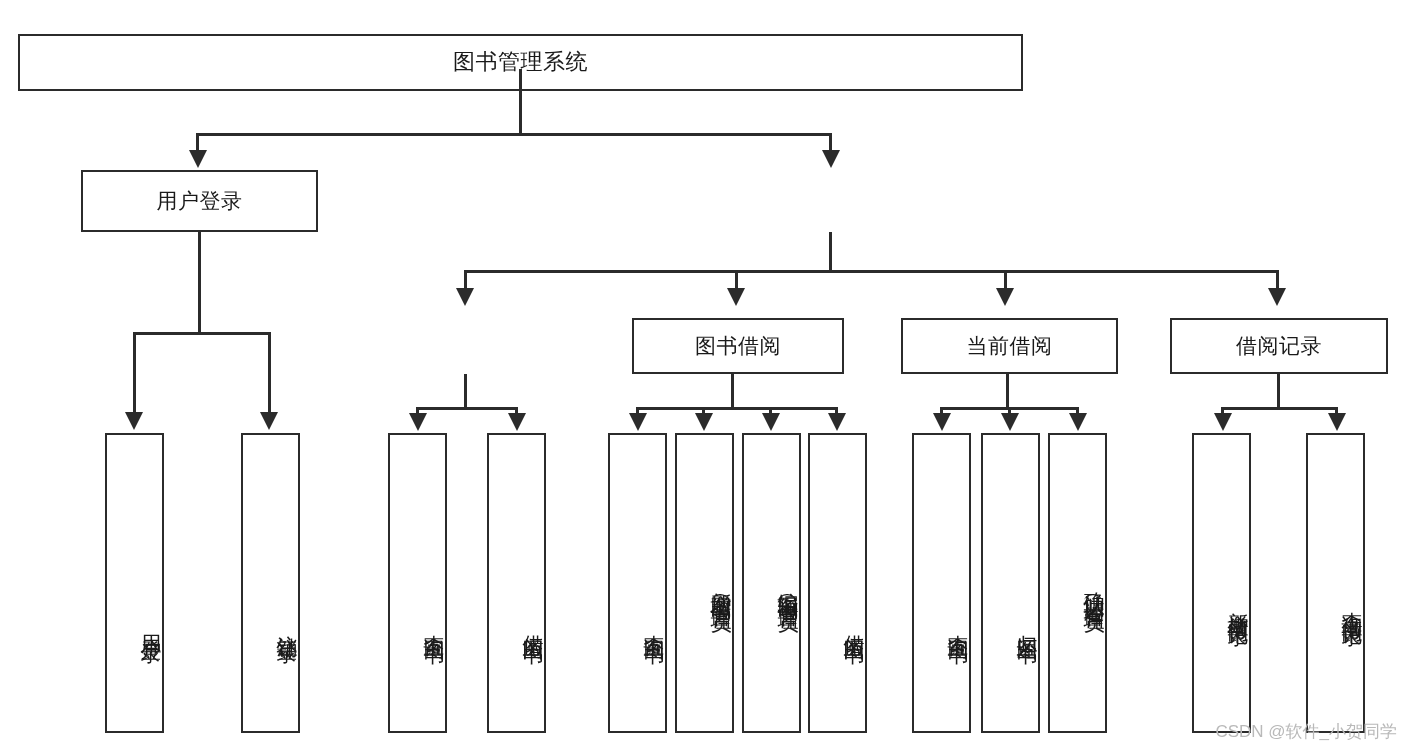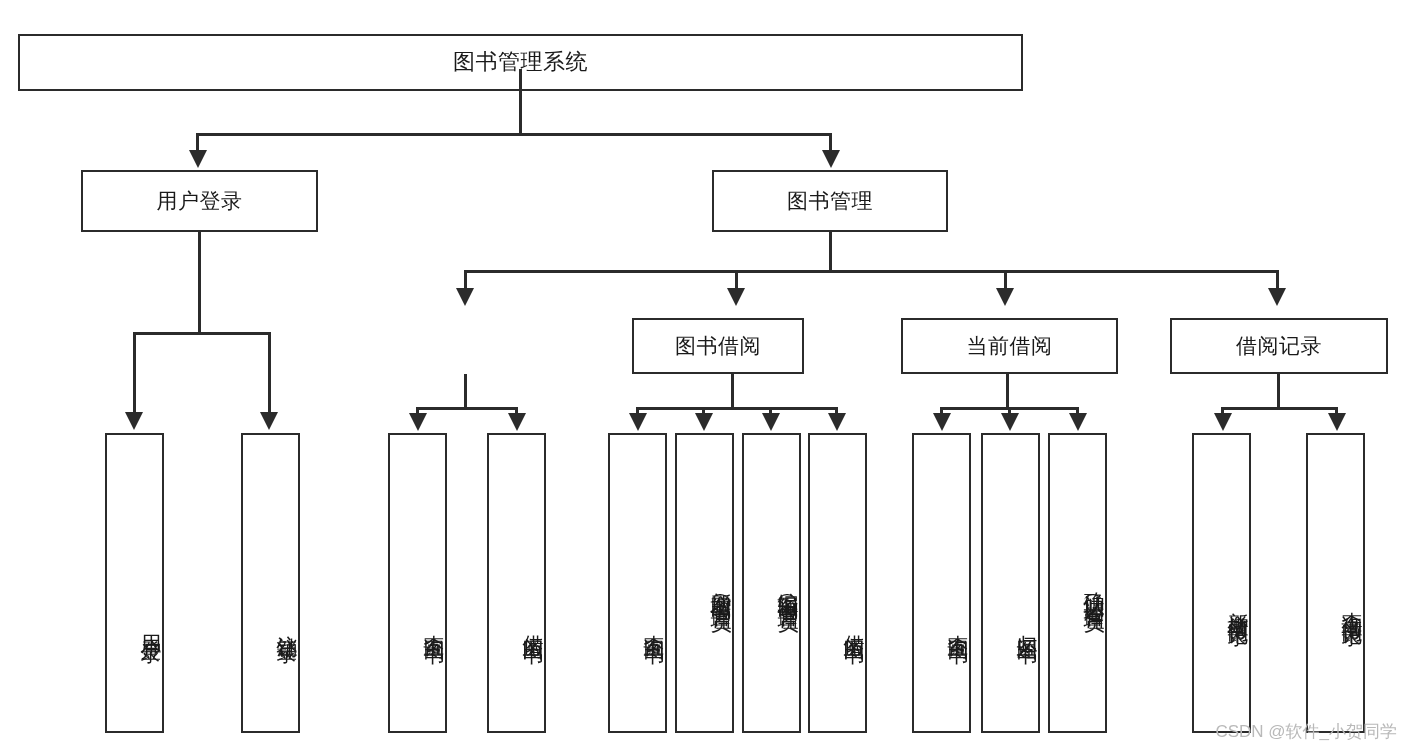--- a/index.html
+++ b/index.html
@@ -93,44 +93,41 @@
   <div class="ln h" style="left:196px; top:133px; width:636px; height:3px;"></div>
 
   <div class="ln v" style="left:196px; top:133px; width:3px; height:20px;"></div>
   <div class="arrow" style="left:189px; top:150px;"></div>
   <div class="ln v" style="left:829px; top:133px; width:3px; height:20px;"></div>
   <div class="arrow" style="left:822px; top:150px;"></div>
 
   <div class="node h" style="left:81px; top:170px; width:237px; height:62px;">
     <span>用户登录</span>
   </div>
-  <div class="node h" style="left:712px; top:170px; width:236px; height:62px;">
-    <span>图书管理</span>
-  </div>
 
   <div class="ln v" style="left:198px; top:232px; width:3px; height:102px;"></div>
   <div class="ln h" style="left:133px; top:332px; width:137px; height:3px;"></div>
   <div class="ln v" style="left:133px; top:332px; width:3px; height:84px;"></div>
   <div class="arrow" style="left:125px; top:412px;"></div>
   <div class="ln v" style="left:268px; top:332px; width:3px; height:84px;"></div>
   <div class="arrow" style="left:260px; top:412px;"></div>
 
   <div class="ln v" style="left:829px; top:232px; width:3px; height:40px;"></div>
   <div class="ln h" style="left:464px; top:270px; width:815px; height:3px;"></div>
 
   <div class="ln v" style="left:464px; top:270px; width:3px; height:20px;"></div>
   <div class="arrow" style="left:456px; top:288px;"></div>
   <div class="ln v" style="left:735px; top:270px; width:3px; height:20px;"></div>
   <div class="arrow" style="left:727px; top:288px;"></div>
   <div class="ln v" style="left:1004px; top:270px; width:3px; height:20px;"></div>
   <div class="arrow" style="left:996px; top:288px;"></div>
   <div class="ln v" style="left:1276px; top:270px; width:3px; height:20px;"></div>
   <div class="arrow" style="left:1268px; top:288px;"></div>
 
-  <div class="node h" style="left:632px; top:318px; width:172px; height:56px;">
+  <div class="node h" style="left:632px; top:318px; width:212px; height:56px;">
     <span>图书借阅</span>
   </div>
   <div class="node h" style="left:1170px; top:318px; width:218px; height:56px;">
     <span>借阅记录</span>
   </div>
   <div class="node h" style="left:901px; top:318px; width:217px; height:56px;">
     <span>当前借阅</span>
   </div>
 
   <div class="ln v" style="left:464px; top:374px; width:3px; height:36px;"></div>

